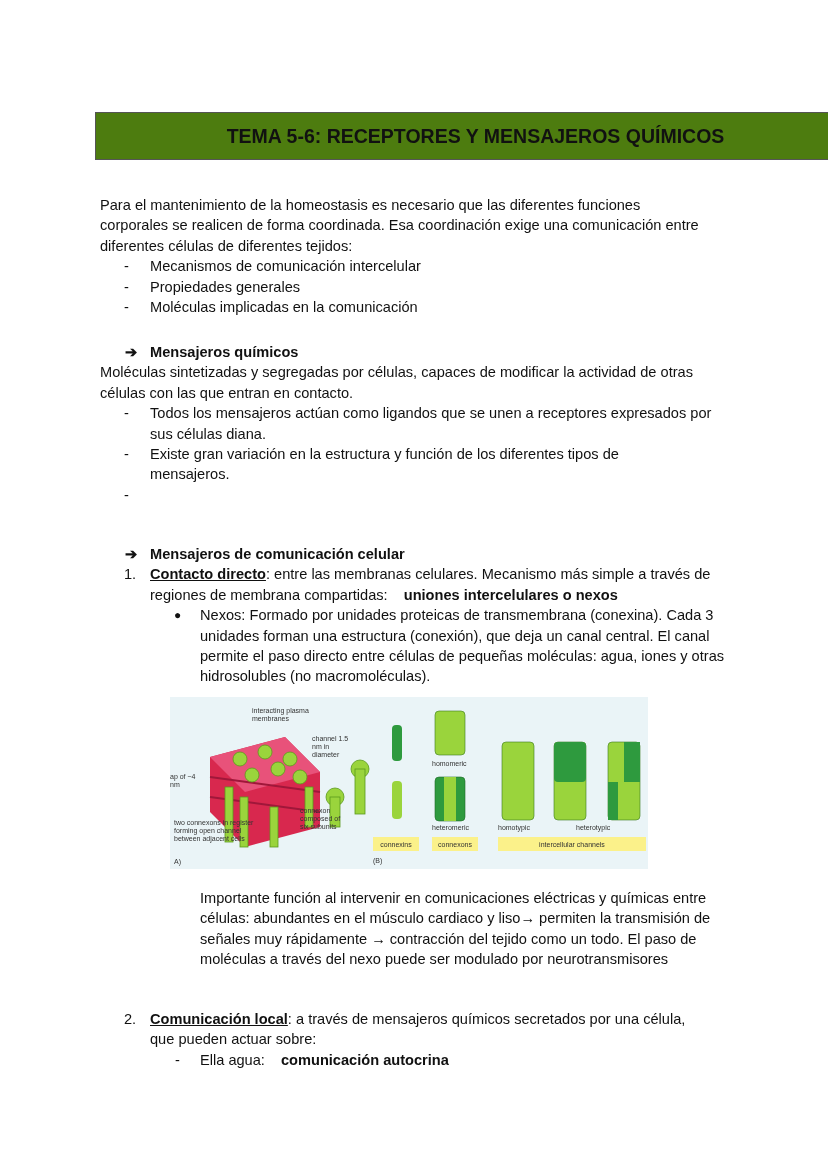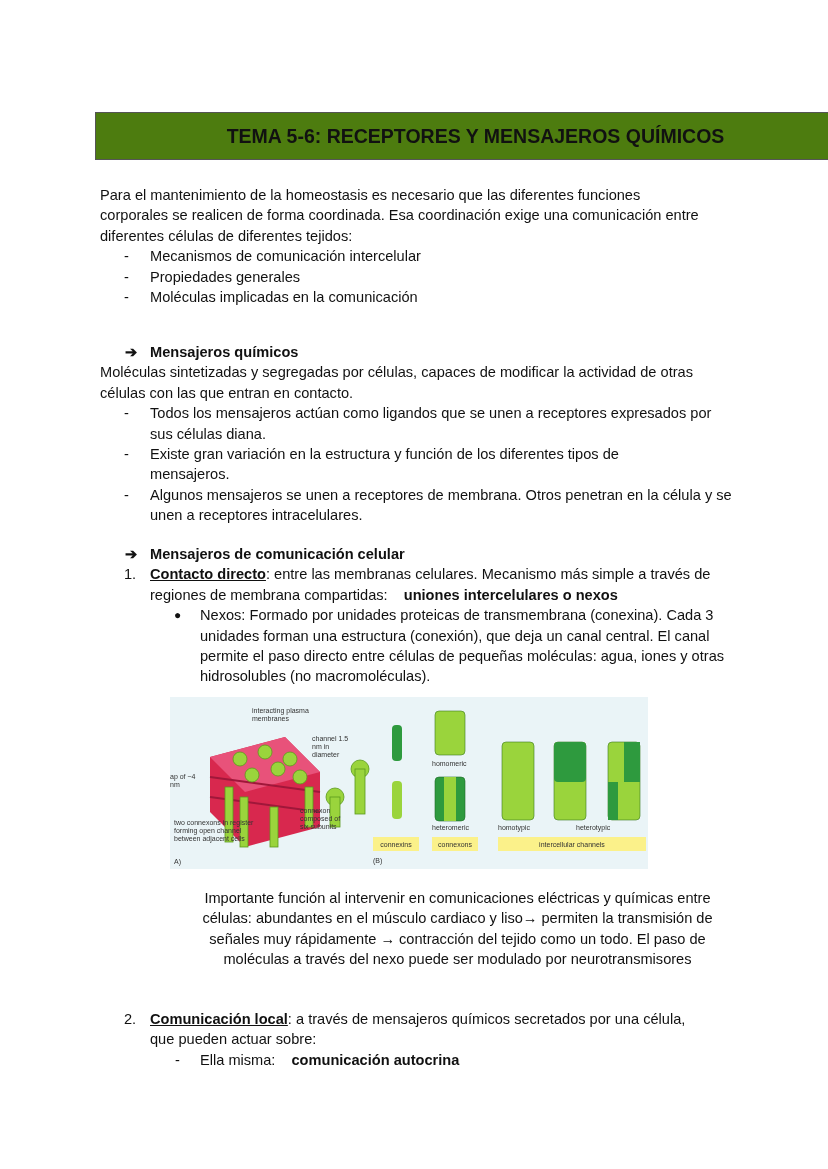--- a/index.html
+++ b/index.html
@@ -16,47 +16,47 @@
   .bullet-item { position: relative; padding-left: 100px; }
   .bullet-item .mark { position: absolute; left: 74px; top: 0; font-size: 12px; }
   .sub-dash { position: relative; padding-left: 100px; }
   .sub-dash .mark { position: absolute; left: 75px; top: 0; }
   .num-item { position: relative; padding-left: 50px; }
   .num-item .mark { position: absolute; left: 24px; top: 0; }
   .arrow-head { position: relative; padding-left: 50px; font-weight: bold; }
   .arrow-head .mark { position: absolute; left: 25px; top: 0; font-weight: bold; }
   .u { text-decoration: underline; font-weight: bold; }
   b { font-weight: bold; padding-left: 12px; }
-  .indent-para { padding-left: 100px; text-align: center; }
+  .indent-para { padding-left: 100px; }
   .figure { position: absolute; left: 170px; top: 697px; width: 478px; height: 172px;
             background: #eaf4f7; }
   .fig-label { position: absolute; font-size: 7px; color: #333; line-height: 8px; }
   .tag { position: absolute; background: #fbf18a; font-size: 7px; color: #333;
          display: flex; align-items: center; justify-content: center; height: 14px; }
 </style>
 </head>
 <body>
 
 <div class="title-box">
   <h1>TEMA 5-6: RECEPTORES Y MENSAJEROS QUÍMICOS</h1>
 </div>
 
-<div class="block" style="top:185px;">
+<div class="block" style="top:195px;">
   <p class="p" style="width:600px;">Para el mantenimiento de la homeostasis es necesario que las diferentes funciones corporales se realicen de forma coordinada. Esa coordinación exige una comunicación entre diferentes células de diferentes tejidos:</p>
   <div class="dash-item"><span class="mark">-</span><span>Mecanismos de comunicación intercelular</span></div>
   <div class="dash-item"><span class="mark">-</span><span>Propiedades generales</span></div>
   <div class="dash-item"><span class="mark">-</span><span>Moléculas implicadas en la comunicación</span></div>
 </div>
 
 <div class="block" style="top:342px;">
   <div class="arrow-head"><span class="mark">➔</span><span>Mensajeros químicos</span></div>
   <p class="p" style="width:600px;">Moléculas sintetizadas y segregadas por células, capaces de modificar la actividad de otras células con las que entran en contacto.</p>
   <div class="dash-item" style="width:580px;"><span class="mark">-</span><span>Todos los mensajeros actúan como ligandos que se unen a receptores expresados por sus células diana.</span></div>
   <div class="dash-item" style="width:520px;"><span class="mark">-</span><span>Existe gran variación en la estructura y función de los diferentes tipos de mensajeros.</span></div>
-  <div class="dash-item" style="width:590px;"><span class="mark">-</span><span>Algunos mensajeros se unen a receptores de membrana. Otros penetran en la célula y se unen a receptores intracelulares.</span></div>
+  <div class="dash-item" style="width:590px;"><span class="mark">-</span></div>
 </div>
 
 <div class="block" style="top:544px;">
   <div class="arrow-head"><span class="mark">➔</span><span>Mensajeros de comunicación celular</span></div>
   <div class="num-item" style="width:590px;">
     <span class="mark">1.</span><span class="u">Contacto directo</span><span>: entre las membranas celulares. Mecanismo más simple a través de regiones de membrana compartidas: </span><b>uniones intercelulares o nexos</b>
   </div>
   <div class="bullet-item" style="width:530px;">
     <span class="mark">●</span><span>Nexos: Formado por unidades proteicas de transmembrana (conexina). Cada 3 unidades forman una estructura (conexión), que deja un canal central. El canal permite el paso directo entre células de pequeñas moléculas: agua, iones y otras hidrosolubles (no macromoléculas).</span>
   </div>
@@ -124,15 +124,15 @@
 
 <div class="block" style="top:888px;">
   <p class="p indent-para" style="width:515px;">Importante función al intervenir en comunicaciones eléctricas y químicas entre células: abundantes en el músculo cardiaco y liso→ permiten la transmisión de señales muy rápidamente → contracción del tejido como un todo. El paso de moléculas a través del nexo puede ser modulado por neurotransmisores</p>
 </div>
 
 <div class="block" style="top:1009px;">
   <div class="num-item" style="width:560px;">
     <span class="mark">2.</span><span class="u">Comunicación local</span><span>: a través de mensajeros químicos secretados por una célula, que pueden actuar sobre:</span>
   </div>
   <div class="sub-dash">
-    <span class="mark">-</span><span>Ella misma: </span><b>comunicación autocrina</b>
+    <span class="mark">-</span><span>Ella agua: </span><b>comunicación autocrina</b>
   </div>
 </div>
 
 </body></html>

